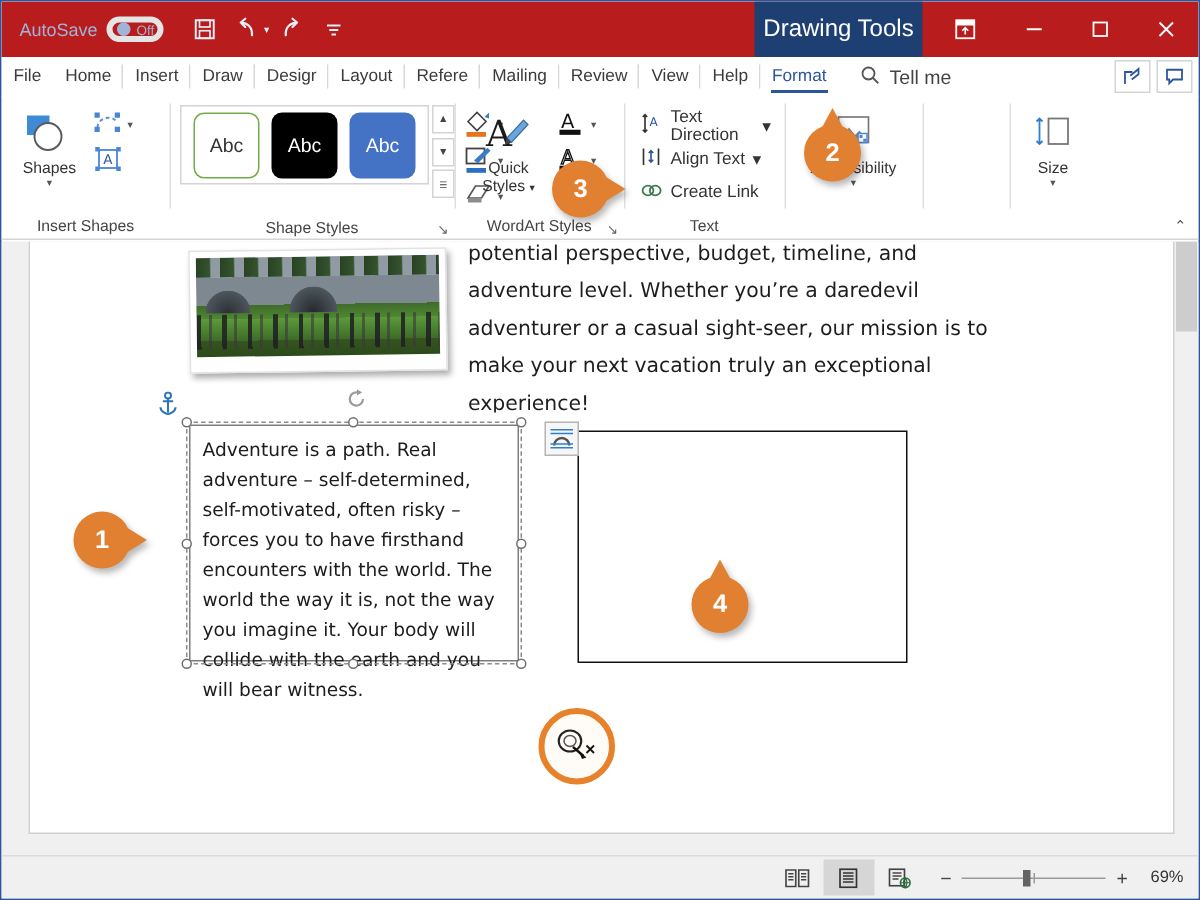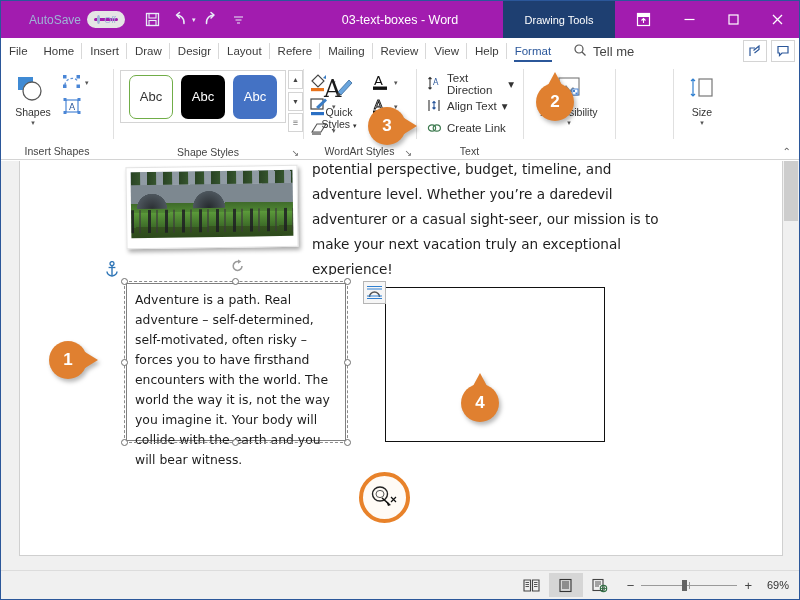--- a/index.html
+++ b/index.html
@@ -16,36 +16,35 @@
     width: 800px; height: 600px;
     border: 1px solid #2b579a;
     background: #ffffff;
     overflow: hidden;
   }
 
   
   .titlebar {
     position: relative;
     height: 37px;
-    background: #a21caf;
+    background: #b91c1c;
     display: flex;
     align-items: center;
     color: #ffffff;
     font-size: 12px;
     user-select: none;
-    padding-left: 16px;
   }
   .autosave-wrap {
     display: flex; align-items: center; gap: 6px;
     margin-left: 12px;
   }
   .autosave-label { color: #9fb4d6; font-size: 12px; }
   .toggle-pill {
     width: 38px; height: 17px; border-radius: 9px;
-    border: 7px solid #e5e5e5;
+    border: 4px solid #e5e5e5;
     display: flex; align-items: center;
     padding: 0 2px;
     position: relative;
   }
   .toggle-knob {
     width: 9px; height: 9px; border-radius: 50%;
     background: #9fb4d6; margin-left: 1px;
   }
   .toggle-off-text {
     font-size: 9px; color: #9fb4d6; margin-left: 4px;
@@ -65,21 +64,21 @@
     font-size: 12.5px;
     color: #ffffff;
     pointer-events: none;
   }
   .ctx-tab {
     position: absolute;
     left: 502px; top: 0;
     width: 112px; height: 37px;
     background: #1e3f71;
     display: flex; align-items: center; justify-content: center;
-    font-size: 11px; color: #ffffff;
+    font-size: 16px; color: #ffffff;
   }
   .win-ctrls {
     position: absolute; right: 0; top: 0;
     height: 37px; display: flex; align-items: center;
   }
   .win-btn {
     width: 44px; height: 37px;
     display: flex; align-items: center; justify-content: center;
     color: #ffffff;
   }
@@ -479,21 +478,20 @@
             <path d="M5.5 12.5 C5 6.5 9.5 4 13 4 M13 4 L10 1.5 M13 4 L10 7" fill="none" stroke="#e8eef7" stroke-width="1.5" stroke-linecap="round"></path>
           </svg>
       </div>
       <div class="qat-btn">
         <svg width="13" height="13" viewBox="0 0 13 13">
             <path d="M2 4 H11 M3.5 7 H9.5 M5 10 H8" stroke="#e8eef7" stroke-width="1.2" fill="none"></path>
           </svg>
       </div>
     </div>
 
-    <div class="title-text">03-text-boxes - Word</div>
 
     <div class="ctx-tab">
       <span>Drawing Tools</span>
     </div>
 
     <div class="win-ctrls">
       <div class="ribbon-display-btn">
         <svg width="15" height="15" viewBox="0 0 15 15">
             <rect x="1.5" y="1.5" width="12" height="12" fill="none" stroke="#fff" stroke-width="1.2"></rect>
             <rect x="1.5" y="1.5" width="12" height="3.5" fill="#fff"></rect>

